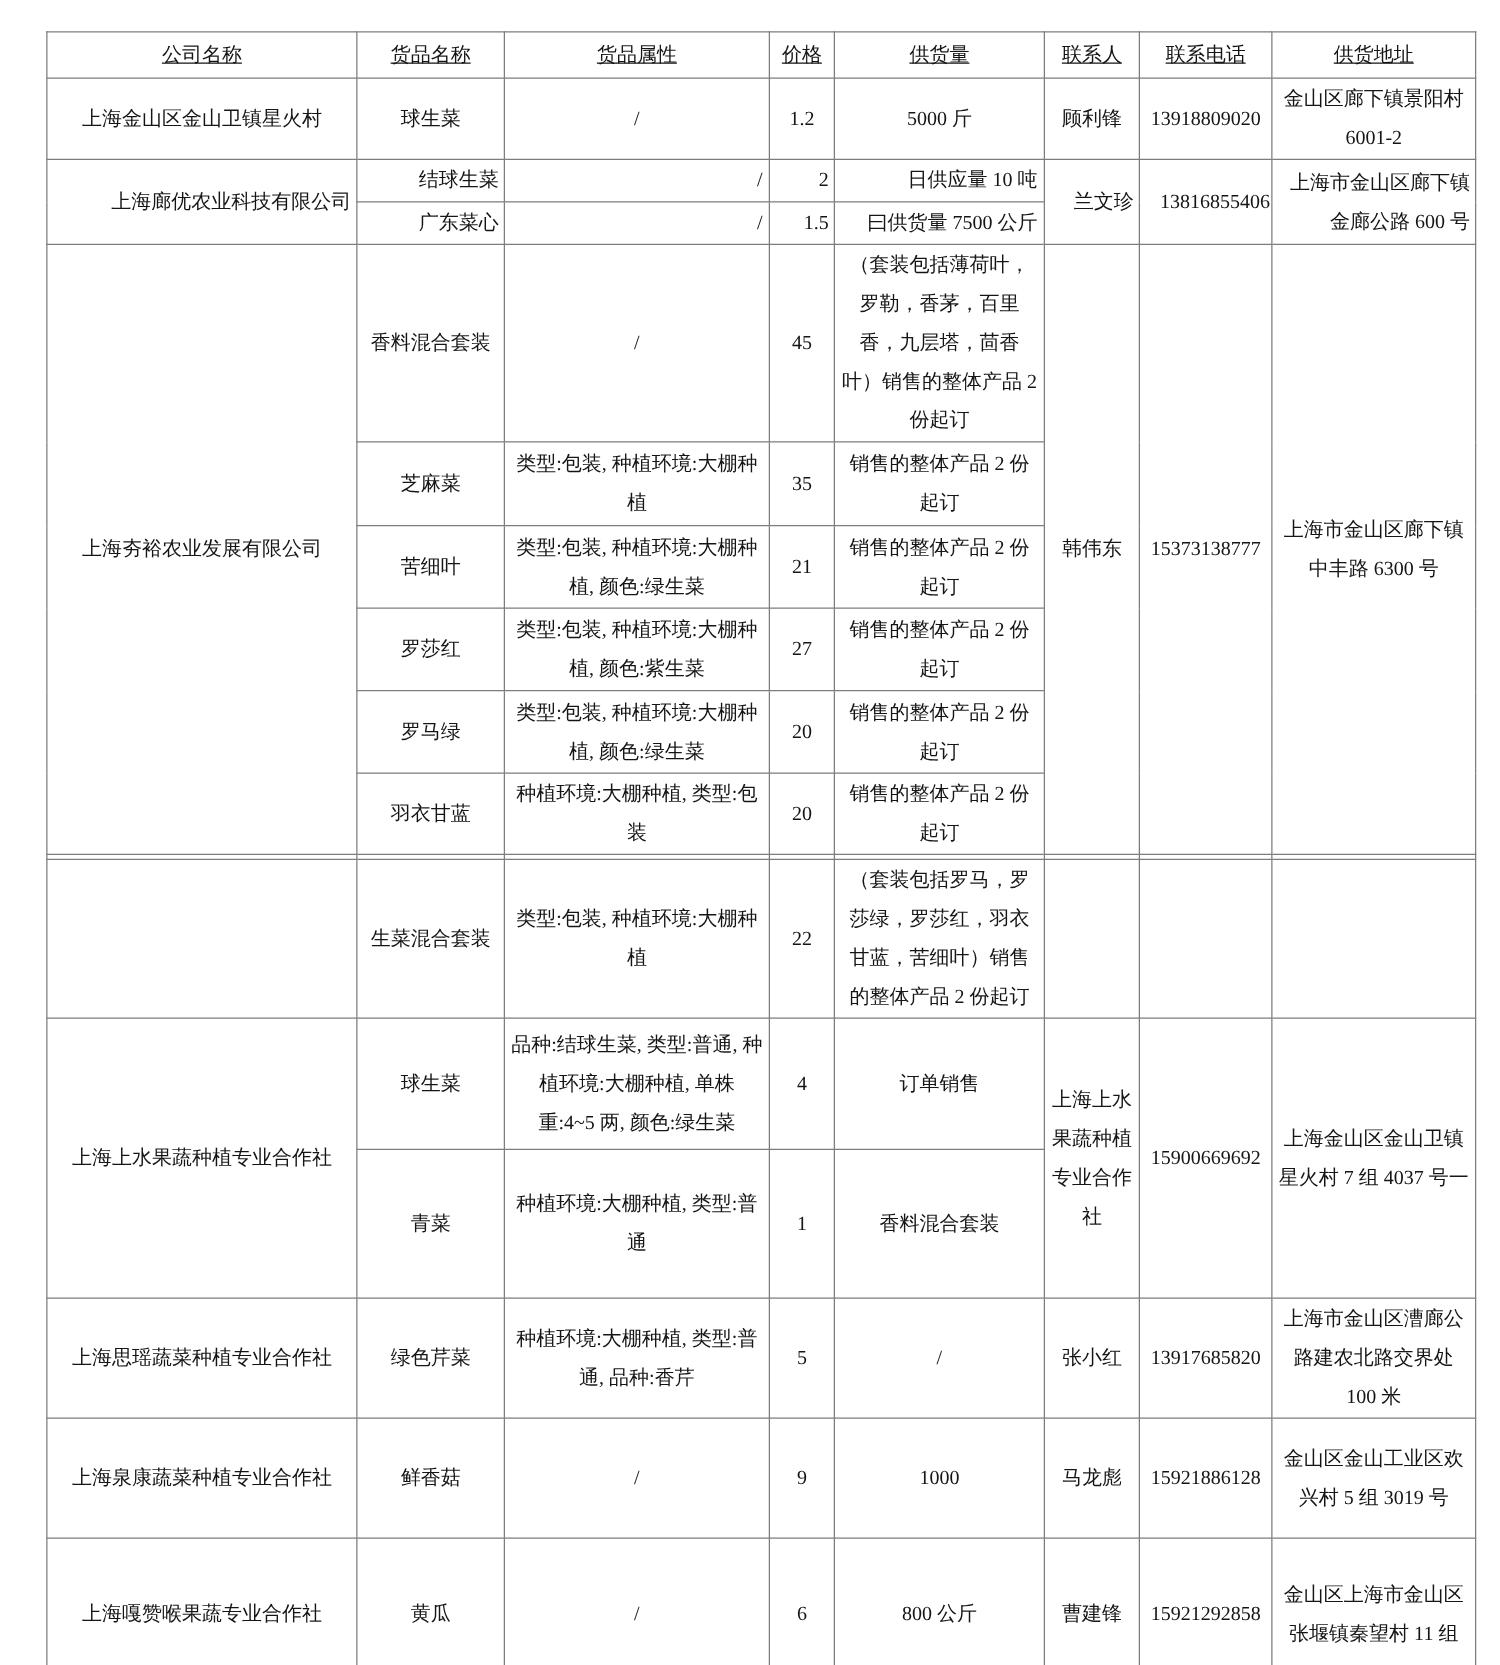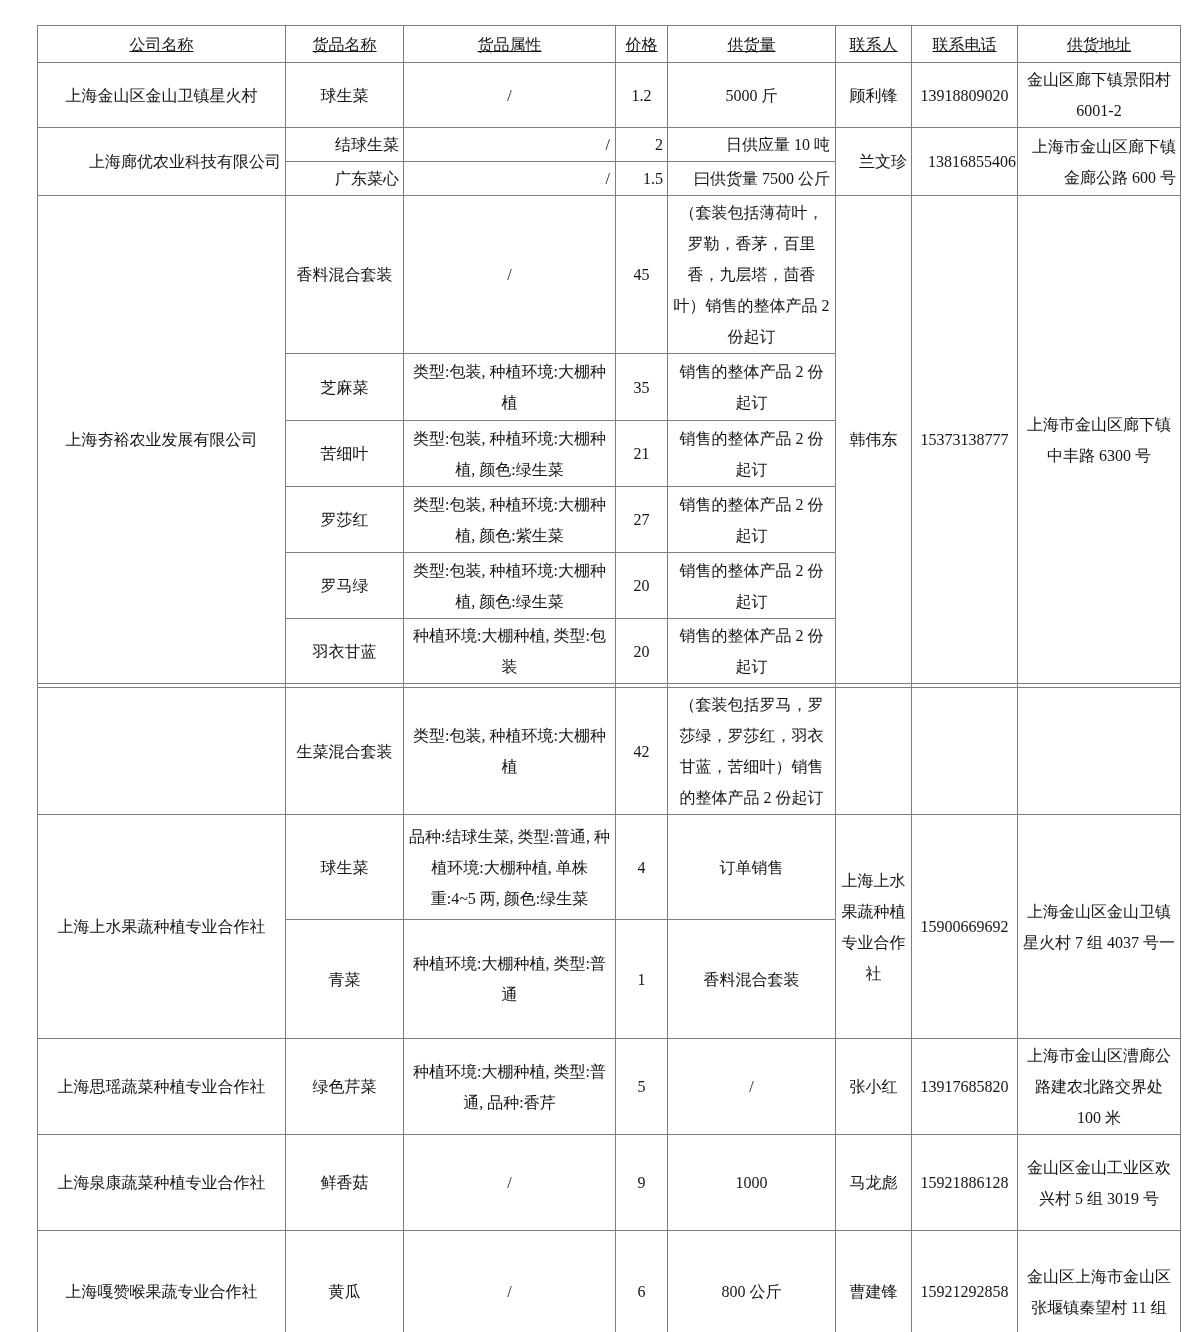--- a/index.html
+++ b/index.html
@@ -144,21 +144,21 @@
         <td></td>
           <td></td>
           <td></td>
           <td></td>
       </tr>
 
       <tr class="r125">
         <td class="c-company"></td>
         <td class="c-product">生菜混合套装</td>
         <td class="c-attrs">类型:包装, 种植环境:大棚种植</td>
-        <td class="c-price">42</td>
+        <td class="c-price">22</td>
         <td class="c-supply">（套装包括罗马，罗莎绿，罗莎红，羽衣甘蓝，苦细叶）销售的整体产品 2 份起订</td>
         <td class="c-contact"></td>
         <td class="c-phone"></td>
         <td class="c-address"></td>
       </tr>
 
       <tr class="r104">
         <td class="c-company" rowspan="2">上海上水果蔬种植专业合作社</td>
         <td class="c-product">球生菜</td>
         <td class="c-attrs">品种:结球生菜, 类型:普通, 种植环境:大棚种植, 单株重:4~5 两, 颜色:绿生菜</td>

